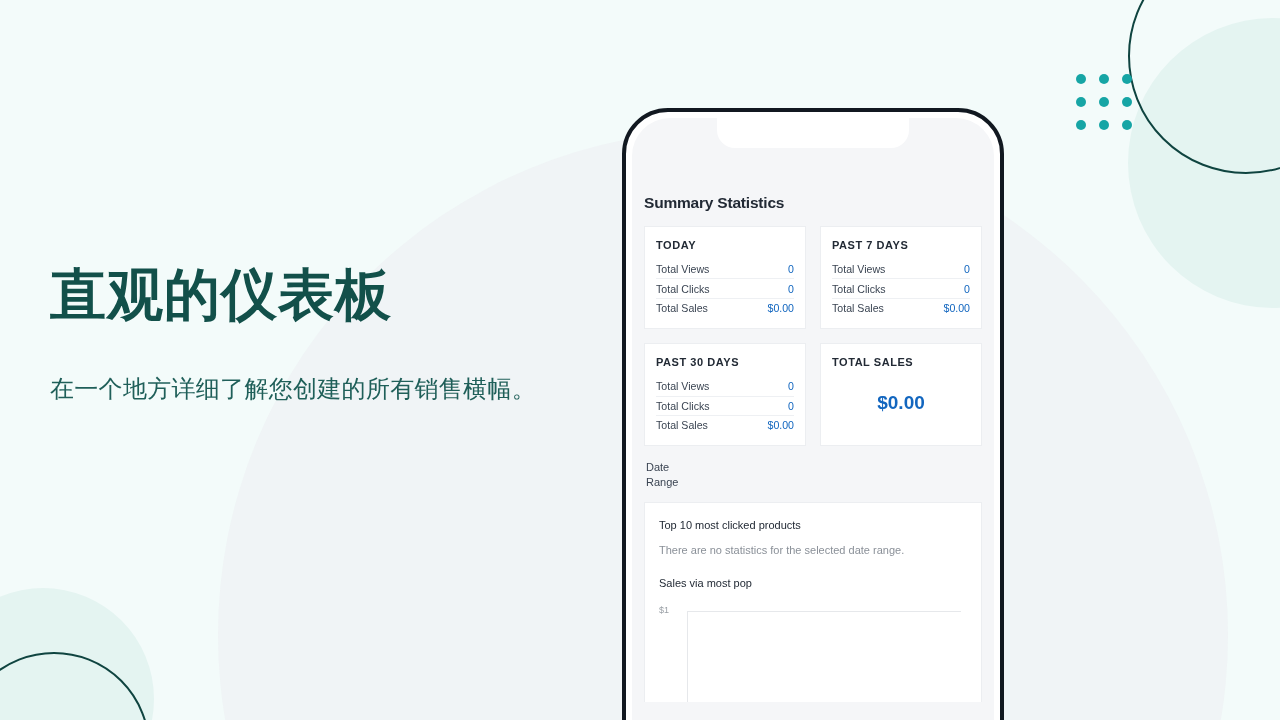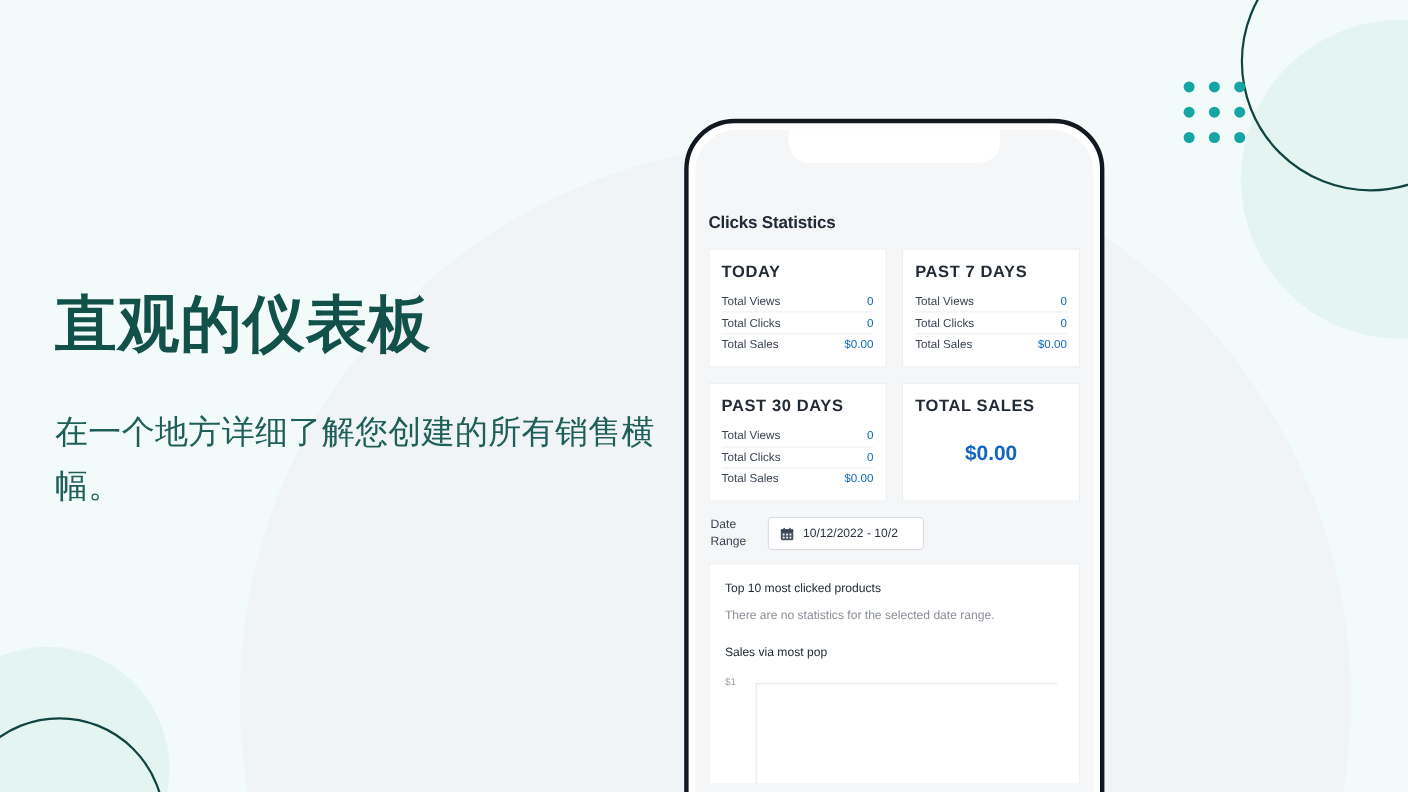--- a/index.html
+++ b/index.html
@@ -74,21 +74,21 @@
   }
   #headline {
     font-size: 56px;
     font-weight: 700;
     line-height: 1.18;
     color: #12504a;
     letter-spacing: 1px;
   }
   #subcopy {
     margin-top: 42px;
-    font-size: 30px;
+    font-size: 24px;
     line-height: 1.62;
     color: #1f5f59;
     letter-spacing: .3px;
   }
 
   
   #phone {
     position: absolute;
     left: 622px; top: 108px;
     width: 382px; height: 660px;
@@ -135,21 +135,21 @@
     margin-top: 14px;
   }
   .stat-card {
     flex: 1;
     background: #ffffff;
     border: 1px solid #eceef1;
     padding: 12px 11px 11px 11px;
     min-height: 96px;
   }
   .card-title {
-    font-size: 15px;
+    font-size: 11px;
     font-weight: 700;
     color: #222a35;
     letter-spacing: .55px;
     margin-bottom: 9px;
   }
   .stat-line {
     display: flex;
     justify-content: space-between;
     align-items: flex-end;
     font-size: 10.6px;
@@ -289,21 +289,21 @@
     <div id="headline">直观的仪表板</div>
     <div id="subcopy">在一个地方详细了解您创建的所有销售横幅。</div>
   </div>
 
   <div id="phone">
     <div id="phone-screen">
       <div id="notch"></div>
 
       <div id="app">
 
-        <div id="app-title">Clicks Statistics</div>
+        <div id="app-title">Summary Statistics</div>
 
         <div class="card-row">
 
           <div class="stat-card">
             <div class="card-title">TODAY</div>
             <div class="stat-line">
               <span>Total Views</span>
               <span class="stat-val">0</span>
             </div>
             <div class="stat-line">
@@ -354,35 +354,20 @@
 
           <div class="stat-card total-card">
             <div class="card-title">TOTAL SALES</div>
             <div class="total-amount">$0.00</div>
           </div>
 
         </div>
 
         <div id="date-row">
           <div id="date-label">Date Range</div>
-          <div id="date-input">
-            <svg class="cal-glyph" viewBox="0 0 16 16">
-              <rect x="1" y="2.6" width="14" height="12.2" rx="1.6" fill="#4a5463"></rect>
-              <rect x="1" y="2.6" width="14" height="3.4" rx="1.6" fill="#3a4452"></rect>
-              <rect x="3.9" y="1" width="1.7" height="3" rx=".8" fill="#4a5463"></rect>
-              <rect x="10.4" y="1" width="1.7" height="3" rx=".8" fill="#4a5463"></rect>
-              <rect x="3.2" y="7.6" width="2" height="1.9" fill="#ffffff"></rect>
-              <rect x="7" y="7.6" width="2" height="1.9" fill="#ffffff"></rect>
-              <rect x="10.8" y="7.6" width="2" height="1.9" fill="#ffffff"></rect>
-              <rect x="3.2" y="11" width="2" height="1.9" fill="#ffffff"></rect>
-              <rect x="7" y="11" width="2" height="1.9" fill="#ffffff"></rect>
-              <rect x="10.8" y="11" width="2" height="1.9" fill="#ffffff"></rect>
-            </svg>
-            <span class="val">10/12/2022 - 10/2</span>
-          </div>
         </div>
 
         <div id="panel">
           <h3>Top 10 most clicked products</h3>
           <div class="empty-note">There are no statistics for the selected date range.</div>
           <h3 class="second">Sales via most pop</h3>
 
           <div id="chart">
             <div class="ytick">$1</div>
             <div class="gridline"></div>

